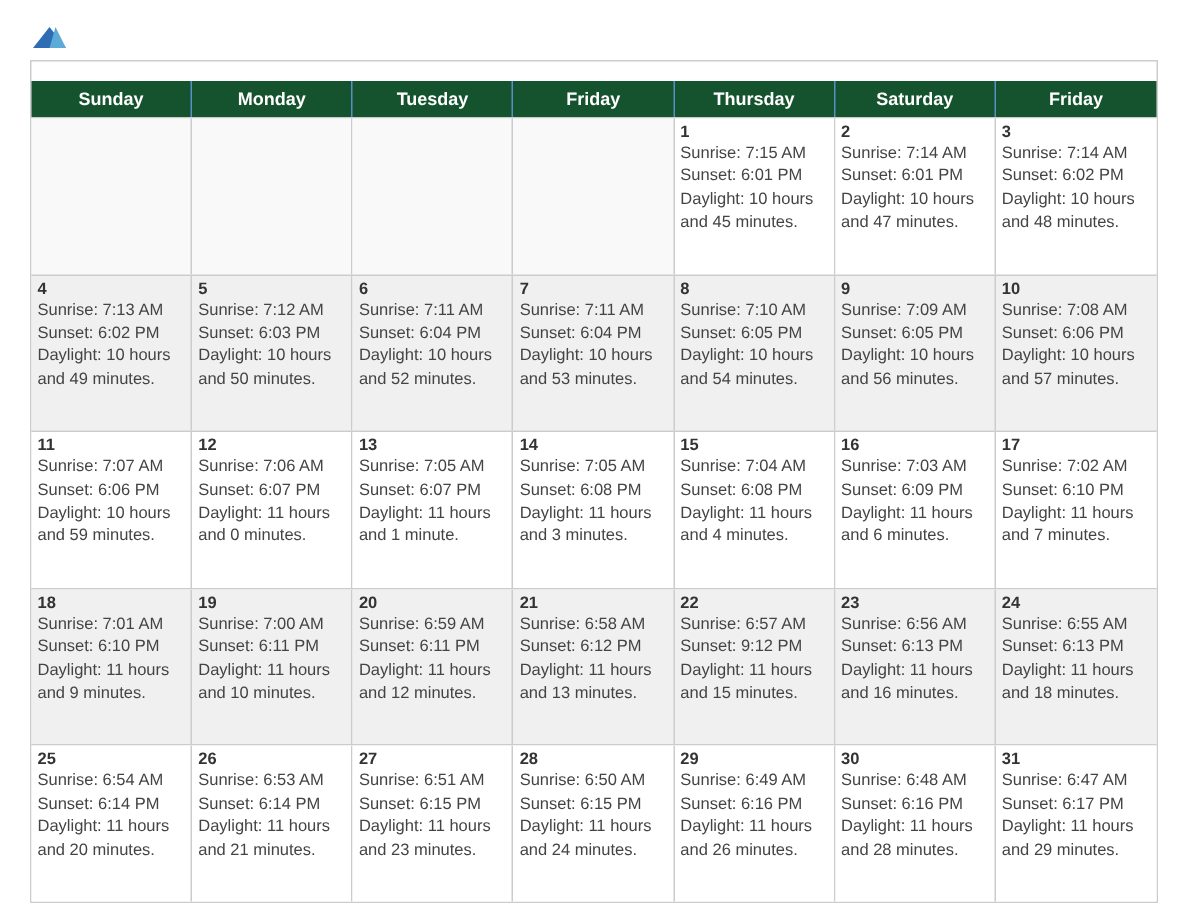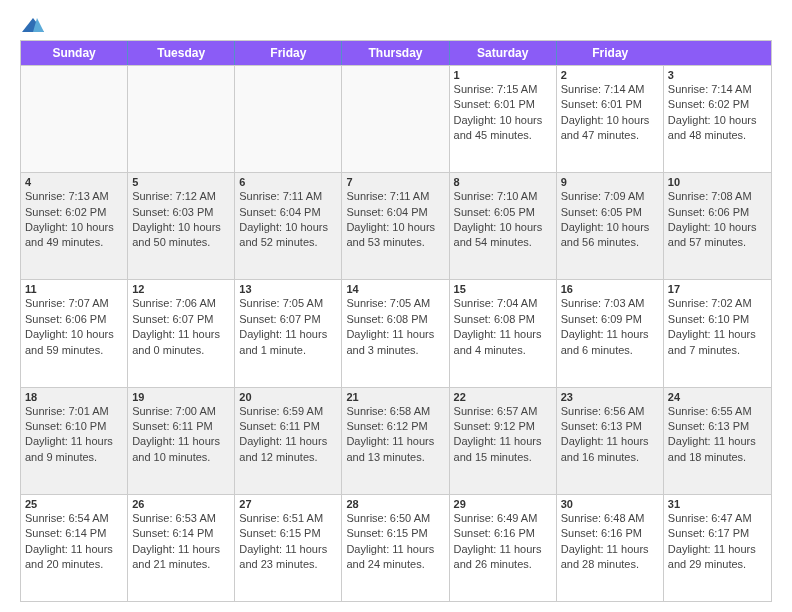--- a/index.html
+++ b/index.html
@@ -63,21 +63,22 @@
     }
     .calendar {
       flex: 1;
       display: flex;
       flex-direction: column;
       border: 1px solid #ccc;
     }
     .cal-header-row {
       display: grid;
       grid-template-columns: repeat(7, 1fr);
-      background: #8b5cf6;
+      background: #14532d;
+      margin-top: 13px;
     }
     .cal-header-cell {
       color: #fff;
       font-size: 12px;
       font-weight: bold;
       text-align: center;
       padding: 5px 2px;
       border-right: 1px solid #5590c8;
     }
     .cal-header-cell:last-child { border-right: none; }
@@ -136,20 +137,21 @@
     </div>
     <div class="title-block">
       <div class="main-title"></div>
       <div class="subtitle"></div>
     </div>
   </div>
 
   <div class="calendar">
     <div class="cal-header-row">
     <div class="cal-header-cell">Sunday</div>
+        <div class="cal-header-cell">Monday</div>
         <div class="cal-header-cell">Tuesday</div>
         <div class="cal-header-cell">Friday</div>
         <div class="cal-header-cell">Thursday</div>
         <div class="cal-header-cell">Saturday</div>
         <div class="cal-header-cell">Friday</div>
       </div>
     <div class="cal-body">
     <div class="cal-row">
           <div class="cal-cell empty"></div>
           <div class="cal-cell empty"></div>

